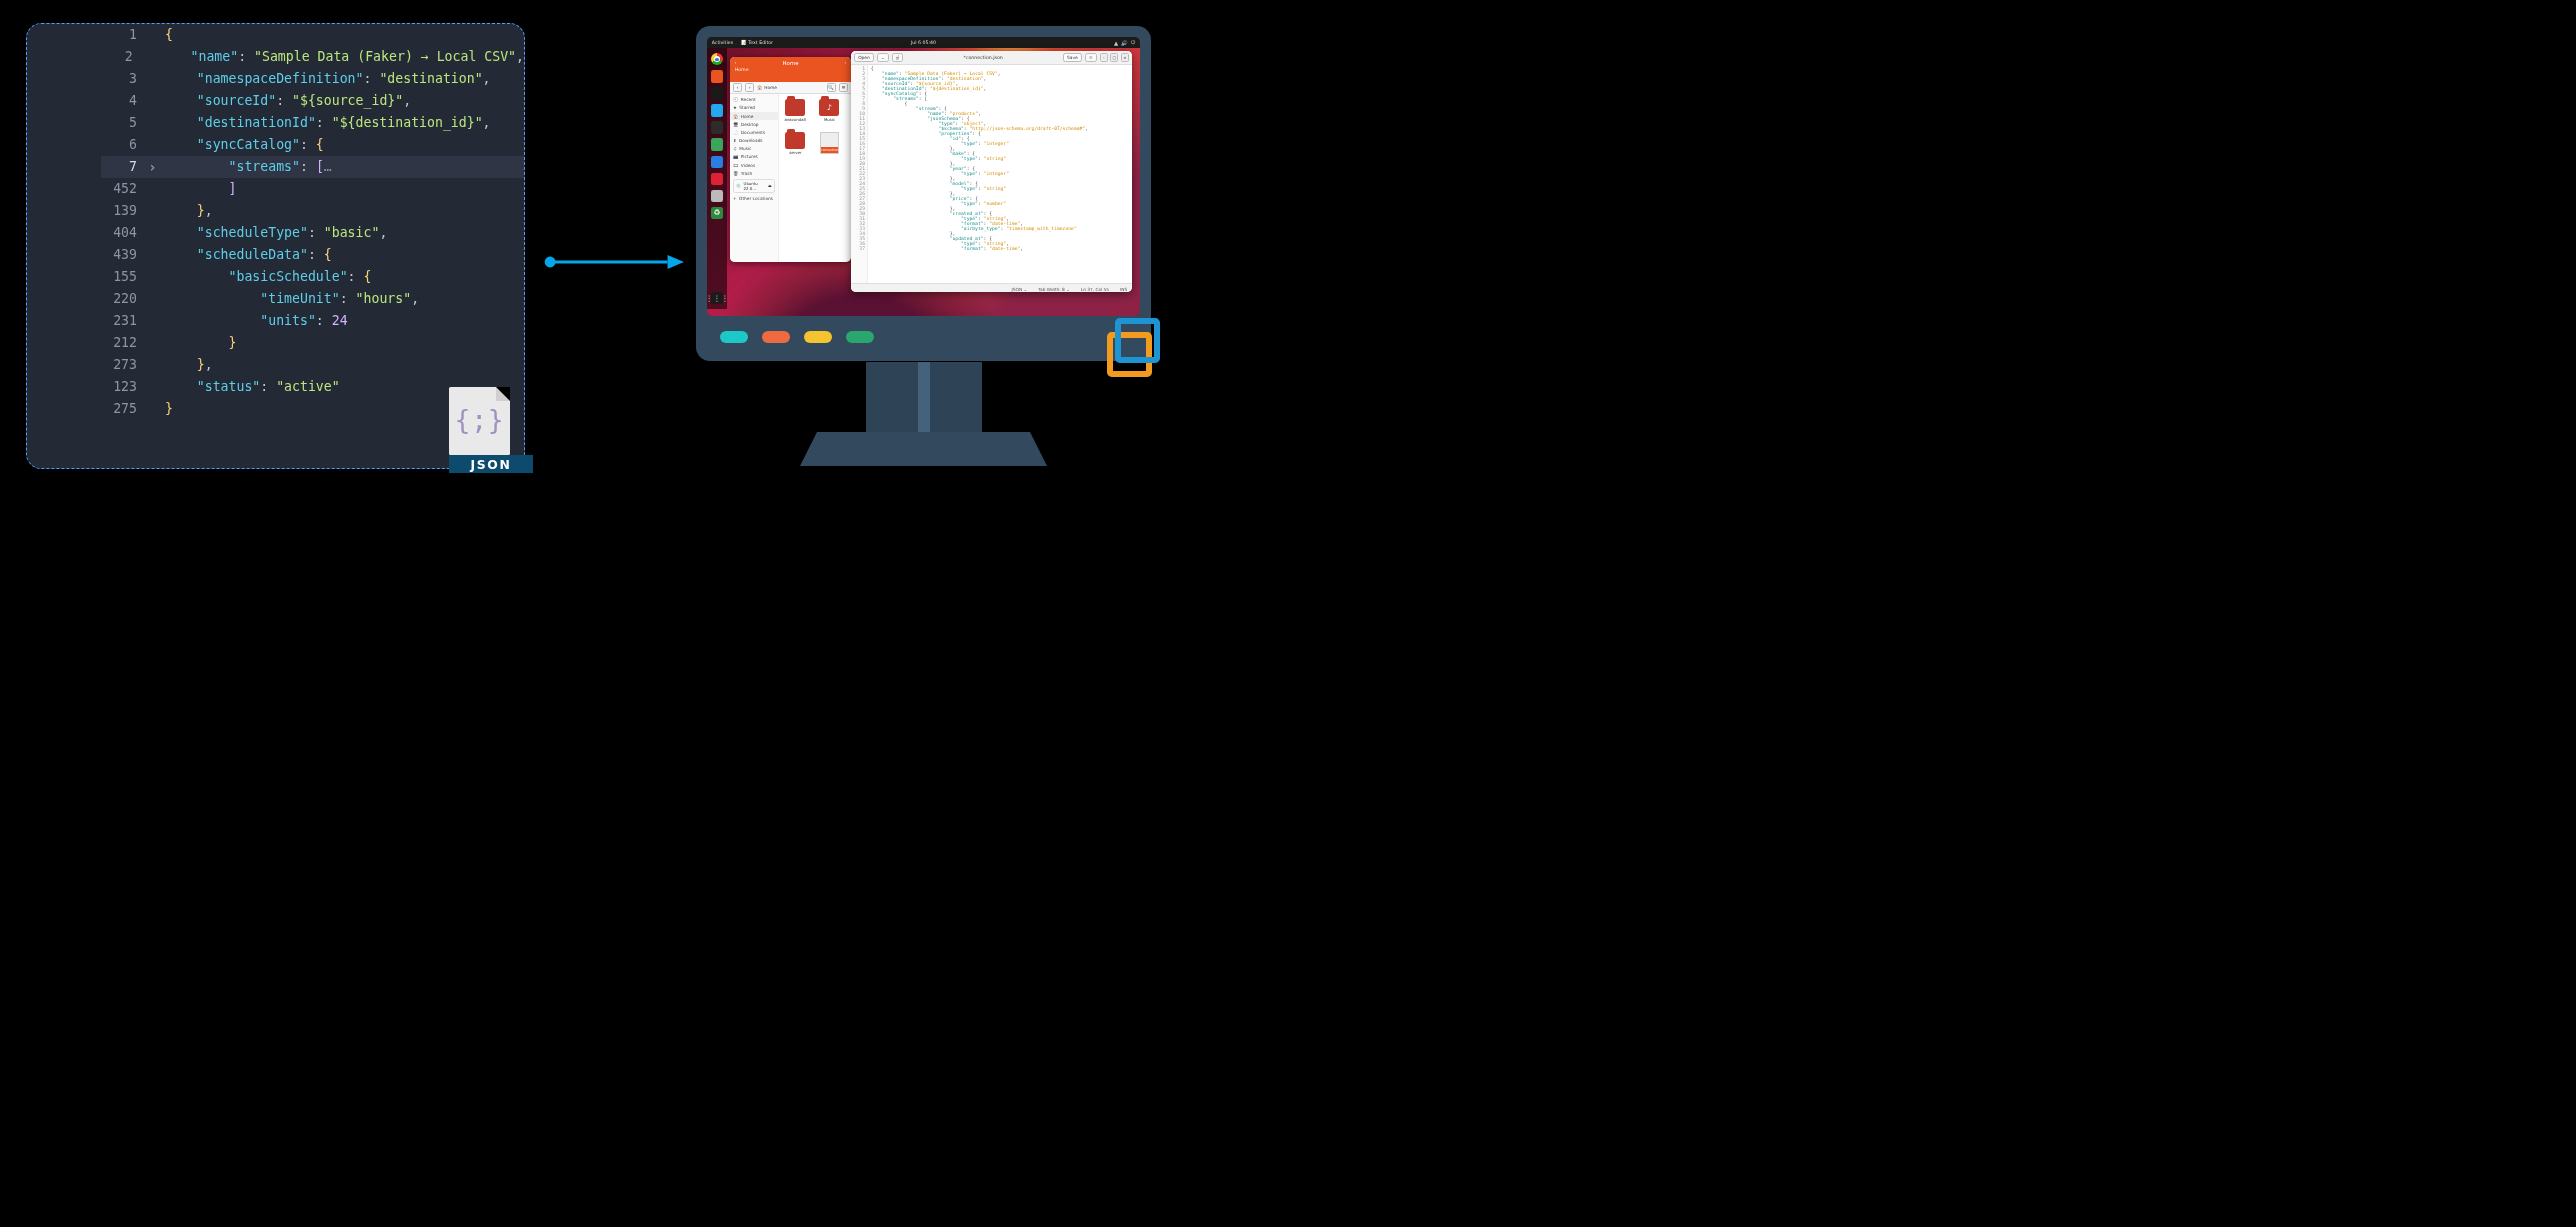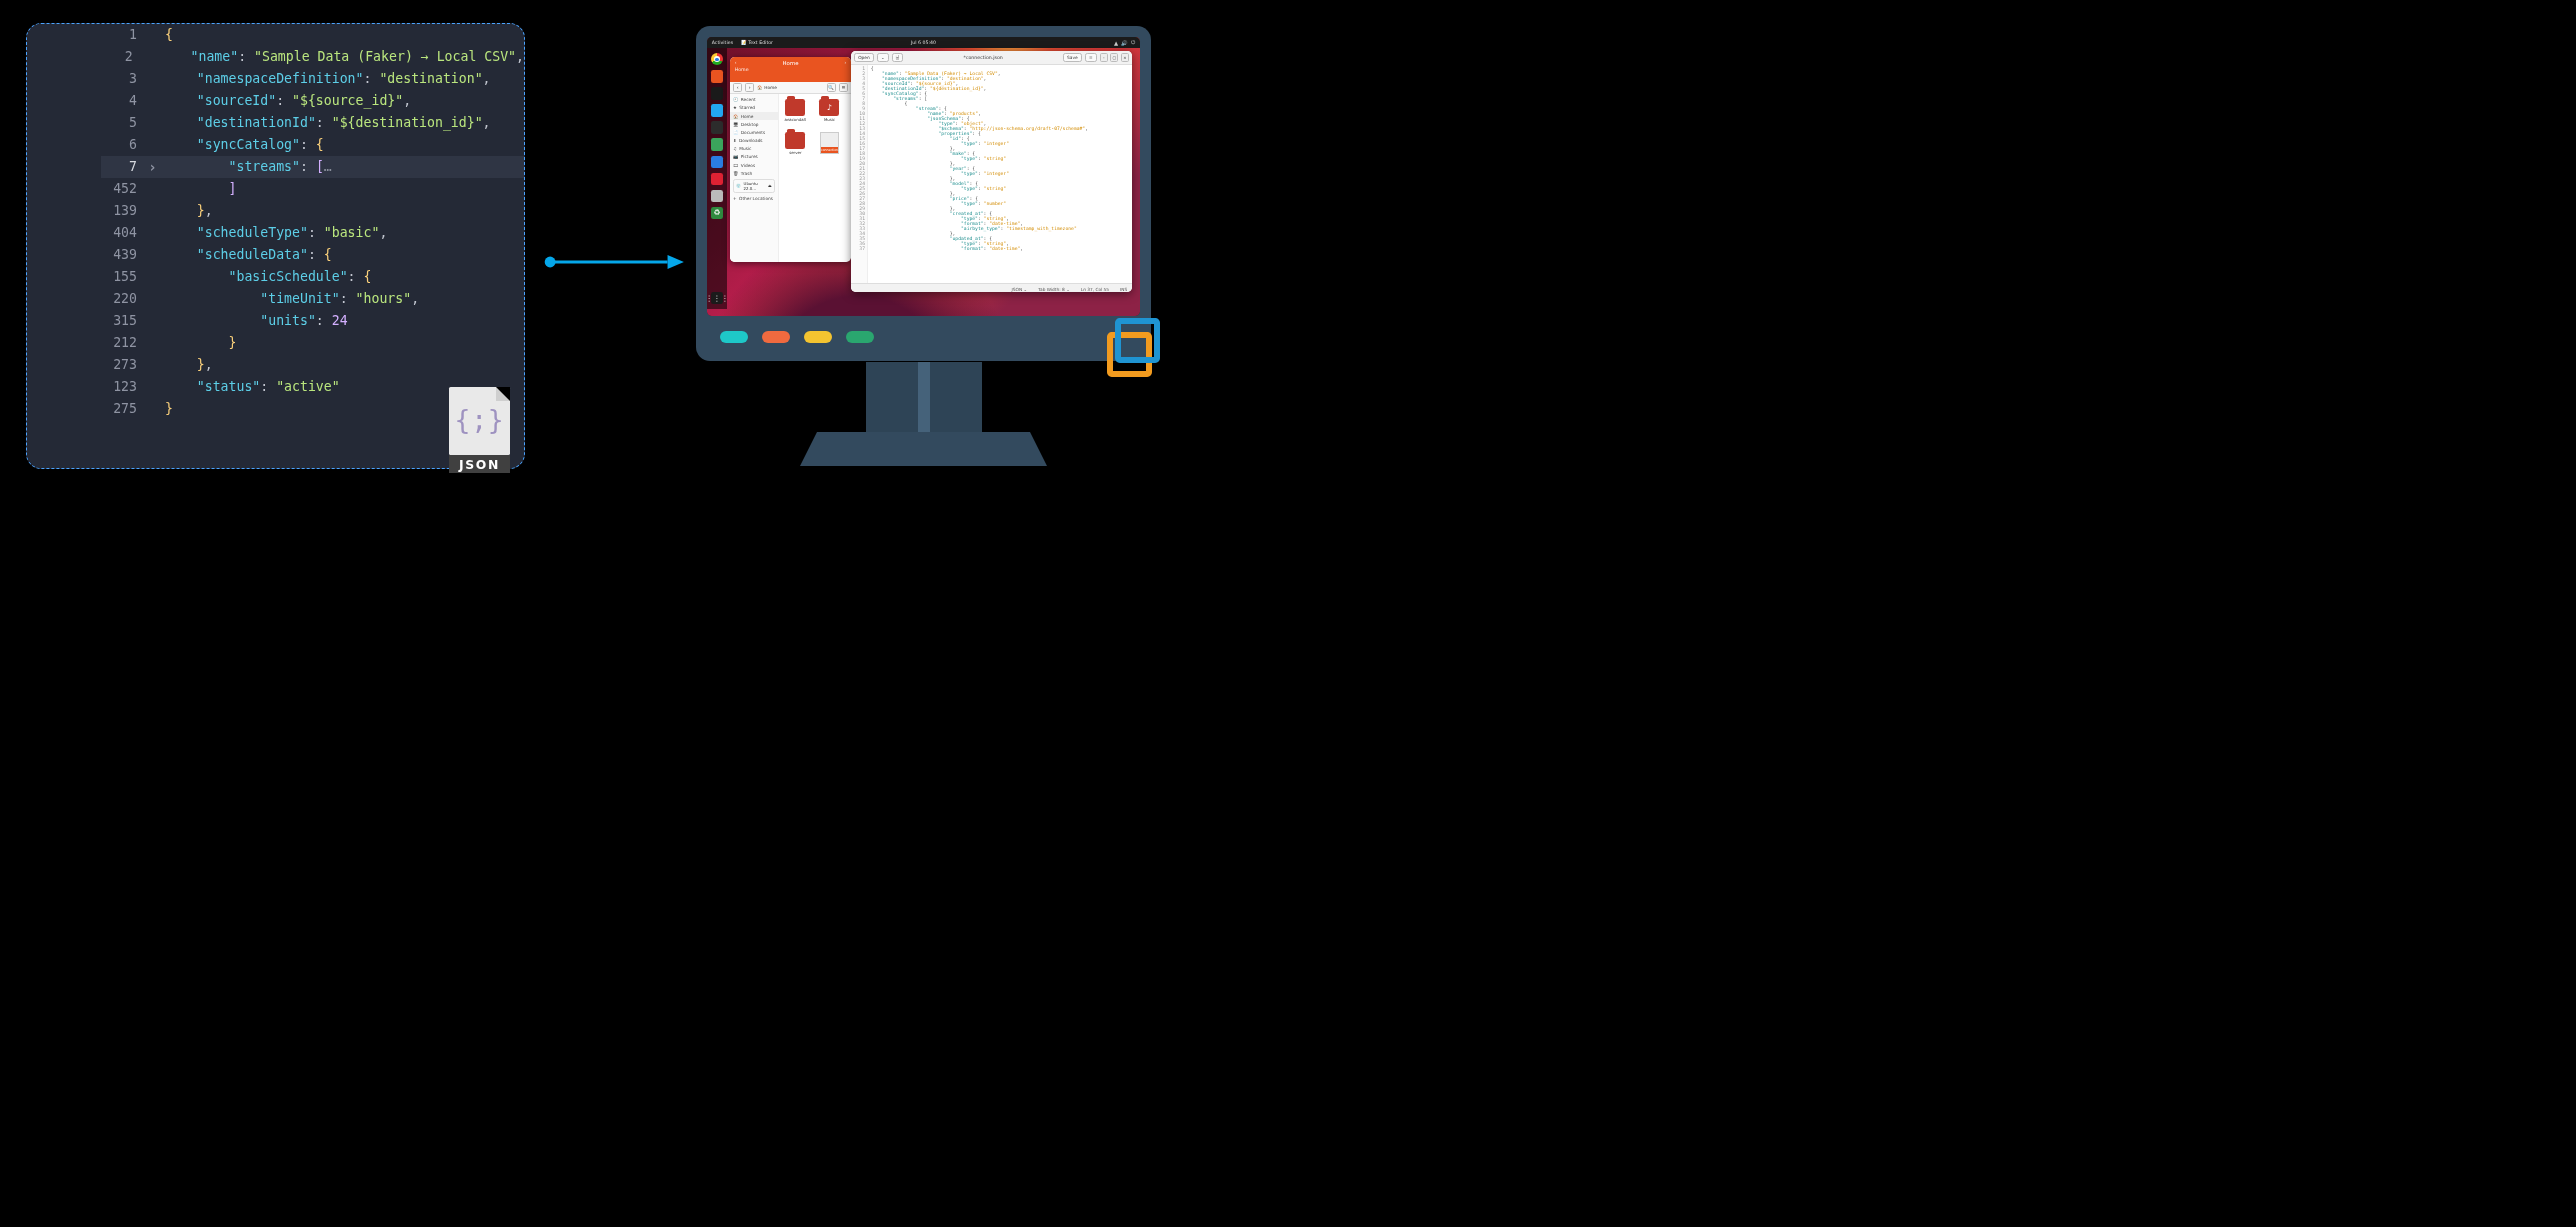--- a/index.html
+++ b/index.html
@@ -91,21 +91,21 @@
   .json-badge .page::before{
     content:""; position:absolute; right:0; top:0;
     width:0;height:0;
     border-bottom:14px solid #cfcfcf; border-right:14px solid transparent;
   }
   .json-badge .glyph {
     position:absolute; width:100%; top:17px; text-align:center;
     color:#9e92c0; font-family:monospace; font-size:26.4px; letter-spacing:0.8px;
   }
   .json-badge .label {
-    width:61px; text-align:center; background:#404040; color:#fff;
+    width:84px; text-align:center; background:#0c4a6e; color:#fff;
     font-weight:600; font-size:12.4px; padding:1.6px 0; letter-spacing:1.6px;
   }
 
   
   .arrow {
     position: absolute;
     left: 543px;
     top: 255px;
     width: 141px;
     height: 14px;
@@ -267,21 +267,21 @@
         <div class="code-line"><div class="lineno">4</div><div class="fold-col"></div><div class="code-text">    <span class="key">"sourceId"</span><span class="colon">: </span><span class="str">"${source_id}"</span><span class="punct">,</span></div></div>
         <div class="code-line"><div class="lineno">5</div><div class="fold-col"></div><div class="code-text">    <span class="key">"destinationId"</span><span class="colon">: </span><span class="str">"${destination_id}"</span><span class="punct">,</span></div></div>
         <div class="code-line"><div class="lineno">6</div><div class="fold-col"></div><div class="code-text">    <span class="key">"syncCatalog"</span><span class="colon">: </span><span class="brace">{</span></div></div>
         <div class="code-line ln-act"><div class="lineno">7</div><div class="fold-col chev"></div><div class="code-text">        <span class="key">"streams"</span><span class="colon">: </span><span class="brk">[</span><span class="dots">…</span></div></div>
         <div class="code-line"><div class="lineno">452</div><div class="fold-col"></div><div class="code-text">        <span class="brk">]</span></div></div>
         <div class="code-line"><div class="lineno">139</div><div class="fold-col"></div><div class="code-text">    <span class="brace">}</span><span class="punct">,</span></div></div>
         <div class="code-line"><div class="lineno">404</div><div class="fold-col"></div><div class="code-text">    <span class="key">"scheduleType"</span><span class="colon">: </span><span class="str">"basic"</span><span class="punct">,</span></div></div>
         <div class="code-line"><div class="lineno">439</div><div class="fold-col"></div><div class="code-text">    <span class="key">"scheduleData"</span><span class="colon">: </span><span class="brace">{</span></div></div>
         <div class="code-line"><div class="lineno">155</div><div class="fold-col"></div><div class="code-text">        <span class="key">"basicSchedule"</span><span class="colon">: </span><span class="brace">{</span></div></div>
         <div class="code-line"><div class="lineno">220</div><div class="fold-col"></div><div class="code-text">            <span class="key">"timeUnit"</span><span class="colon">: </span><span class="str">"hours"</span><span class="punct">,</span></div></div>
-        <div class="code-line"><div class="lineno">315</div><div class="fold-col"></div><div class="code-text">            <span class="key">"units"</span><span class="colon">: </span><span class="num">24</span></div></div>
+        <div class="code-line"><div class="lineno">231</div><div class="fold-col"></div><div class="code-text">            <span class="key">"units"</span><span class="colon">: </span><span class="num">24</span></div></div>
         <div class="code-line"><div class="lineno">212</div><div class="fold-col"></div><div class="code-text">        <span class="brace">}</span></div></div>
         <div class="code-line"><div class="lineno">273</div><div class="fold-col"></div><div class="code-text">    <span class="brace">}</span><span class="punct">,</span></div></div>
         <div class="code-line"><div class="lineno">123</div><div class="fold-col"></div><div class="code-text">    <span class="key">"status"</span><span class="colon">: </span><span class="str">"active"</span></div></div>
         <div class="code-line"><div class="lineno">275</div><div class="fold-col"></div><div class="code-text"><span class="brace">}</span></div></div>
       </div>
   </div>
   <div class="json-badge">
     <div class="page">
         <div class="glyph">{;}</div>
       </div>

